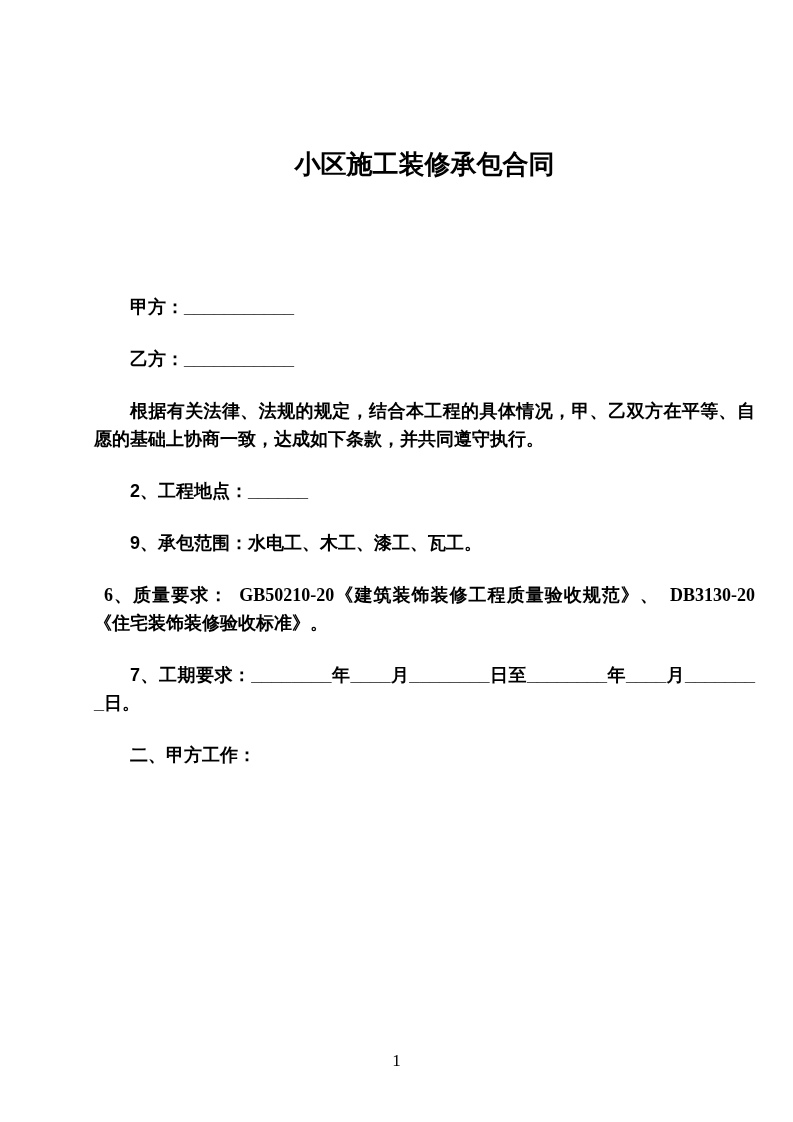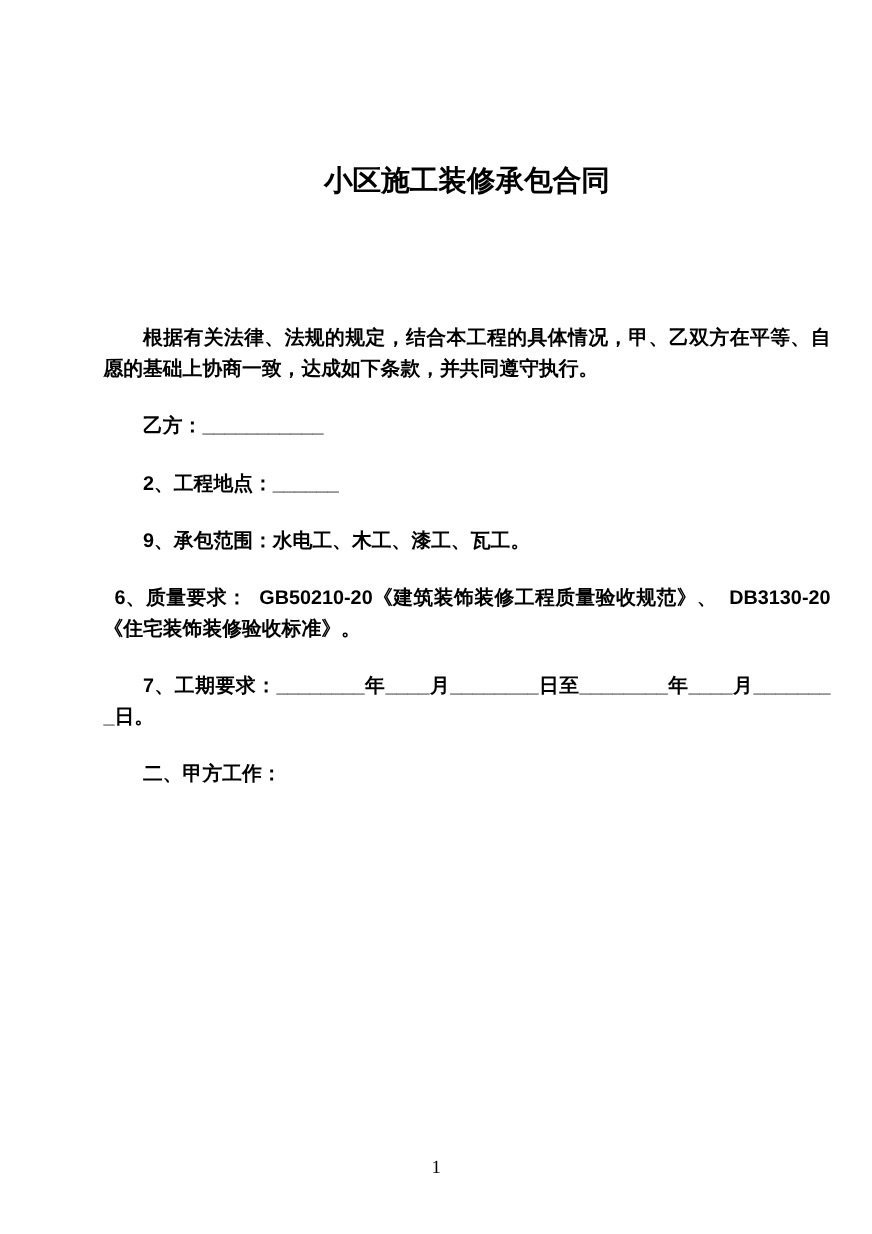--- a/index.html
+++ b/index.html
@@ -36,20 +36,21 @@
     word-break: break-all;
   }
   .style-item {
     text-indent: 36px;
   }
   .style-body {
     text-indent: 36px;
   }
   .style-item6 {
     text-indent: 10px;
+    font-family: Liberation Serif, serif;
   }
   .page-number {
     position: absolute;
     left: 0;
     right: 0;
     top: 1050px;
     text-align: center;
     font-family: "Liberation Serif", "DejaVu Serif", serif;
     font-weight: 400;
     font-size: 17px;
@@ -57,22 +58,23 @@
     color: #000000;
   }
 </style>
 </head>
 <body>
 
 <div class="page">
   <h1 class="doc-title">小区施工装修承包合同</h1>
 
   <div class="doc-body">
+      <p class="para style-item">甲方：___________</p>
+      <p class="para style-item">乙方：___________</p>
       <p class="para style-body">根据有关法律、法规的规定，结合本工程的具体情况，甲、乙双方在平等、自愿的基础上协商一致，达成如下条款，并共同遵守执行。</p>
-      <p class="para style-item">乙方：___________</p>
       <p class="para style-item">2、工程地点：______</p>
       <p class="para style-item">9、承包范围：水电工、木工、漆工、瓦工。</p>
       <p class="para style-item6">6、质量要求：  GB50210-20《建筑装饰装修工程质量验收规范》、  DB3130-20《住宅装饰装修验收标准》。</p>
       <p class="para style-item">7、工期要求：________年____月________日至________年____月________日。</p>
       <p class="para style-item">二、甲方工作：</p>
     </div>
 
   <div class="page-number">1</div>
 </div>
 

